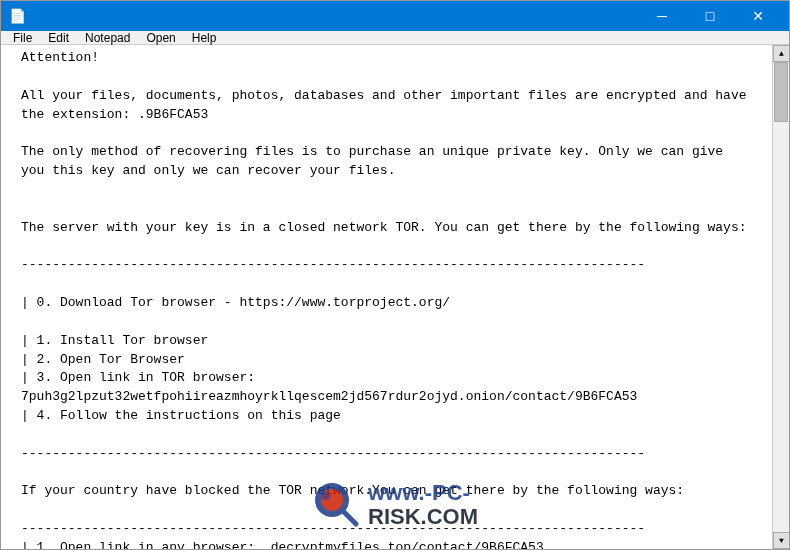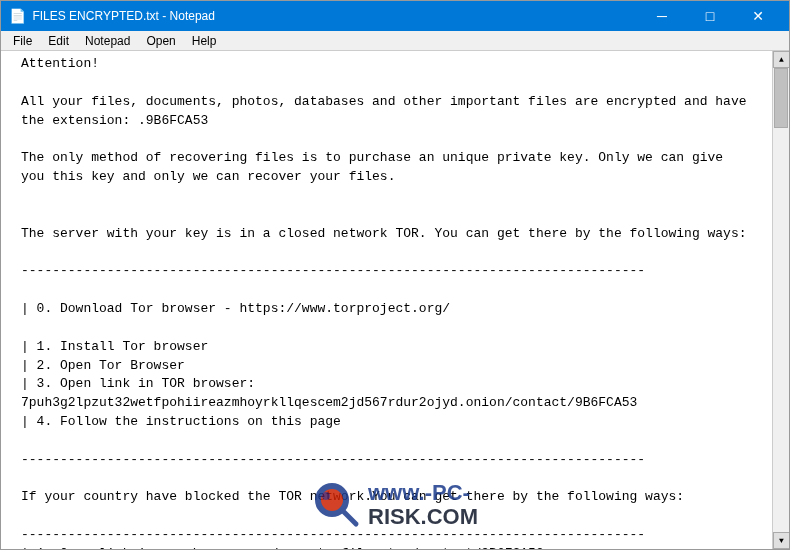--- a/index.html
+++ b/index.html
@@ -56,21 +56,21 @@
       align-items: center;
       justify-content: center;
       font-family: Segoe UI, Arial, sans-serif;
     }
 
     .menu-bar {
       background: #f0f0f0;
       display: flex;
       padding: 2px 4px;
       gap: 0;
-      height: 20px;
+      height: 14px;
       align-items: center;
       border-bottom: 1px solid #ccc;
       flex-shrink: 0;
     }
 
     .menu-item {
       padding: 2px 8px;
       font-family: Segoe UI, Arial, sans-serif;
       font-size: 12px;
       cursor: pointer;
@@ -162,21 +162,20 @@
     }
   </style>
 </head>
 <body>
 
 <div class="window">
 
   <div class="title-bar">
     <div class="title-bar-title">
       <span style="font-size:14px;">📄</span>
-      <span>FILES ENCRYPTED.txt - Notepad</span>
     </div>
     <div class="title-bar-controls">
       <button class="title-bar-btn">─</button>
       <button class="title-bar-btn">□</button>
       <button class="title-bar-btn close">✕</button>
     </div>
   </div>
 
   <div class="menu-bar">
     <span class="menu-item">File</span>

